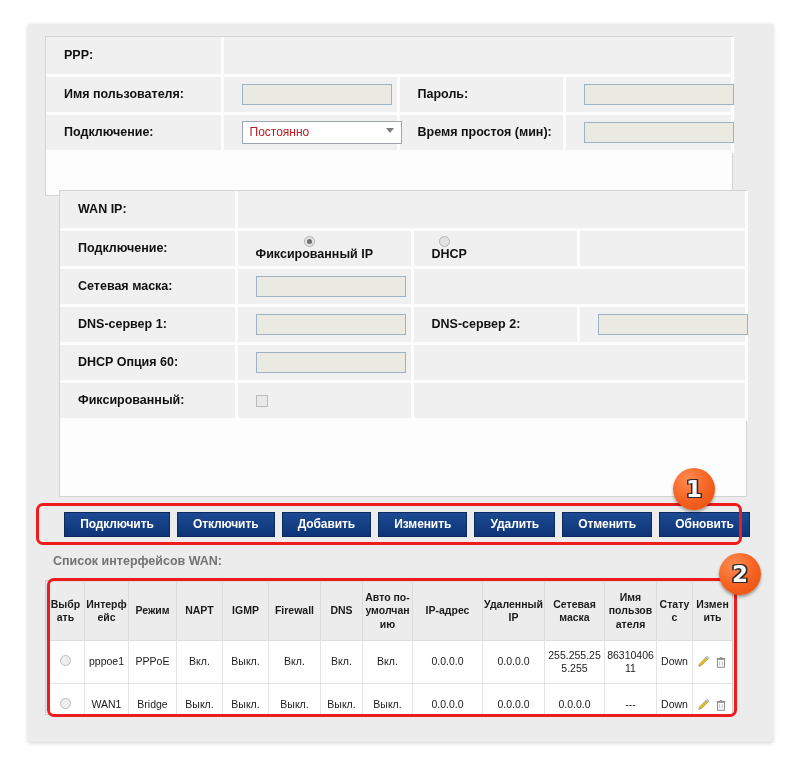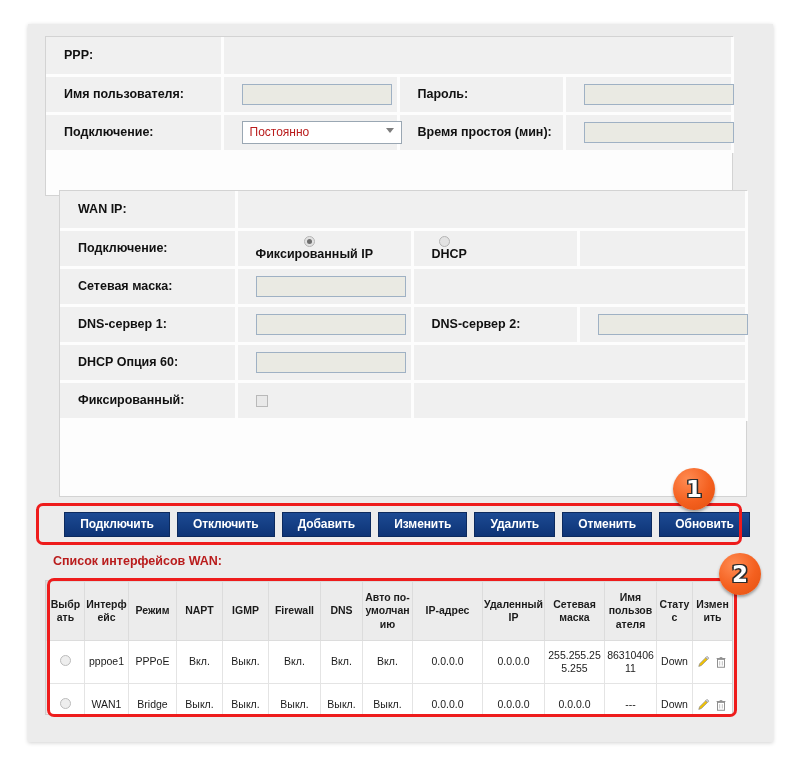--- a/index.html
+++ b/index.html
@@ -180,21 +180,21 @@
     top: 548px;
     width: 688px;
     height: 26px;
     background: #ececec;
     display: flex;
     align-items: center;
     padding-left: 8px;
     box-sizing: border-box;
     font-size: 12.5px;
     font-weight: bold;
-    color: #b91c1c;
+    color: #737373;
   }
 
   
   .wanpanel {
     position: absolute;
     left: 45px;
     top: 580px;
     width: 688px;
     height: 135px;
     background: #ffffff;

